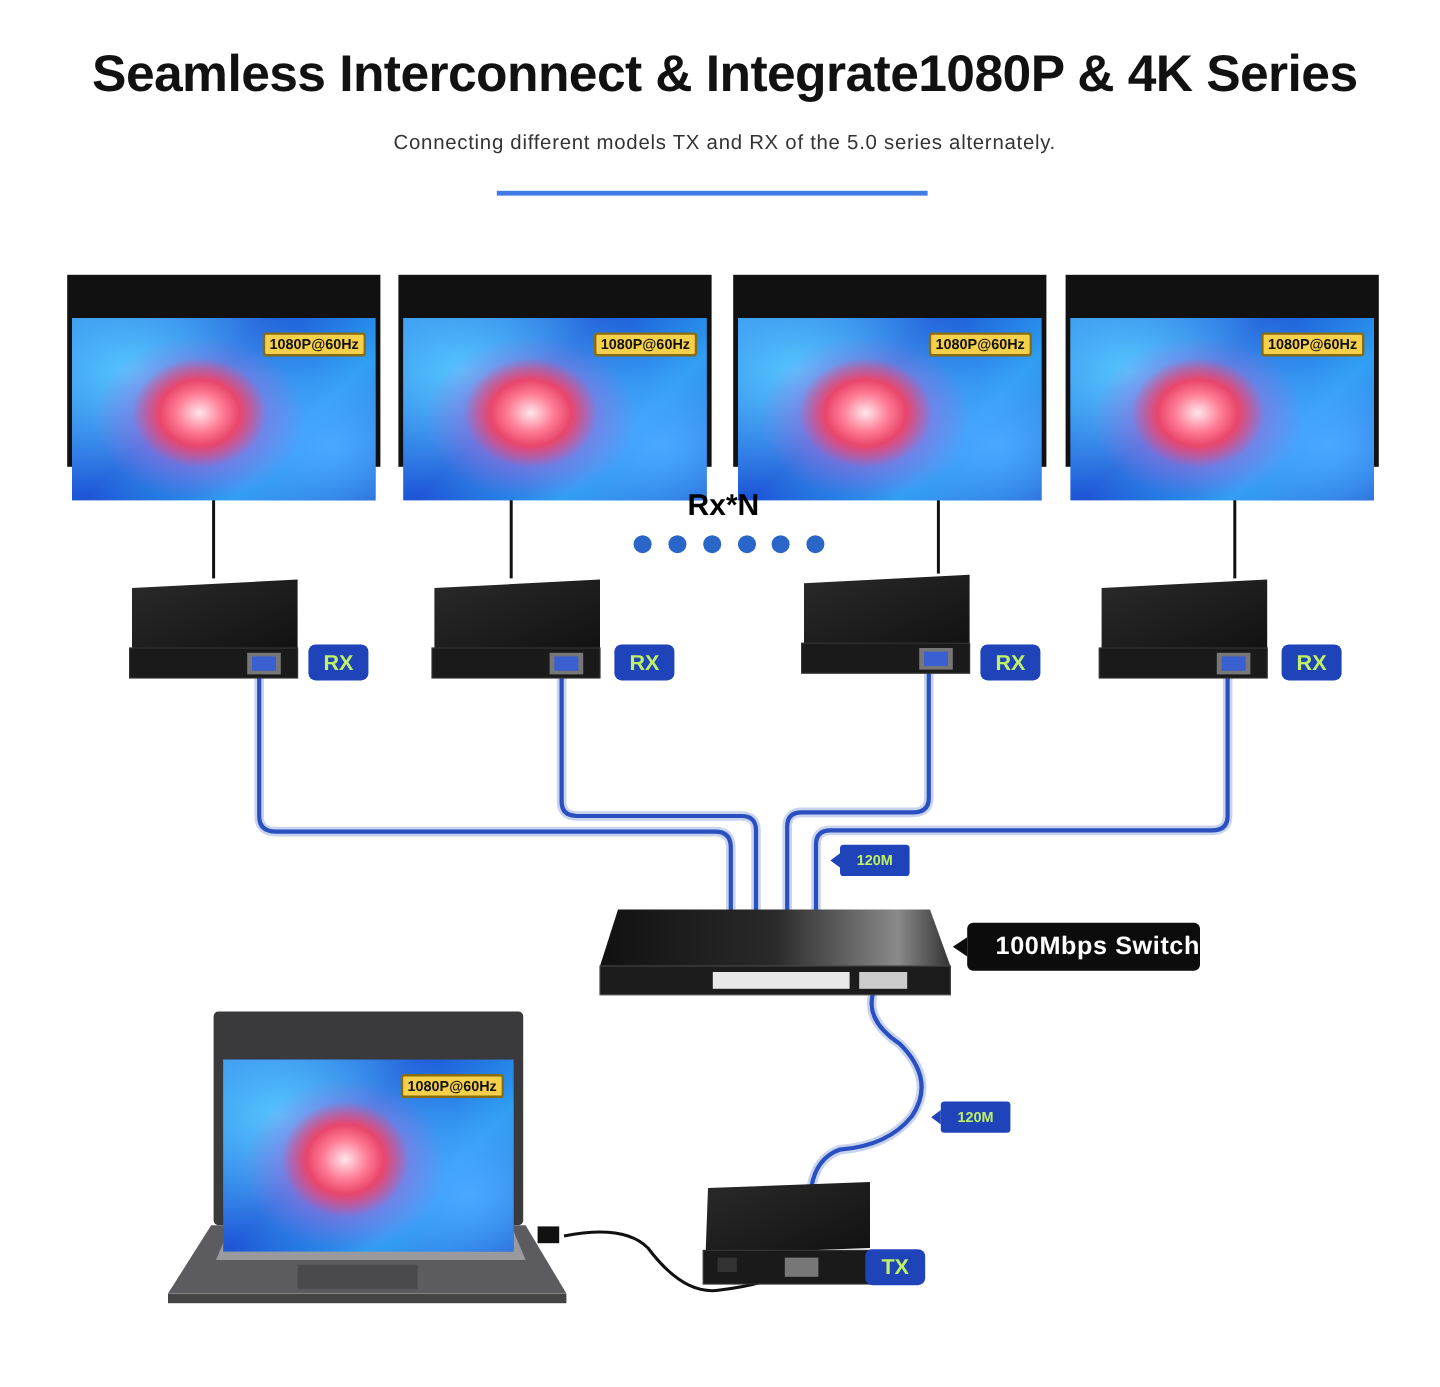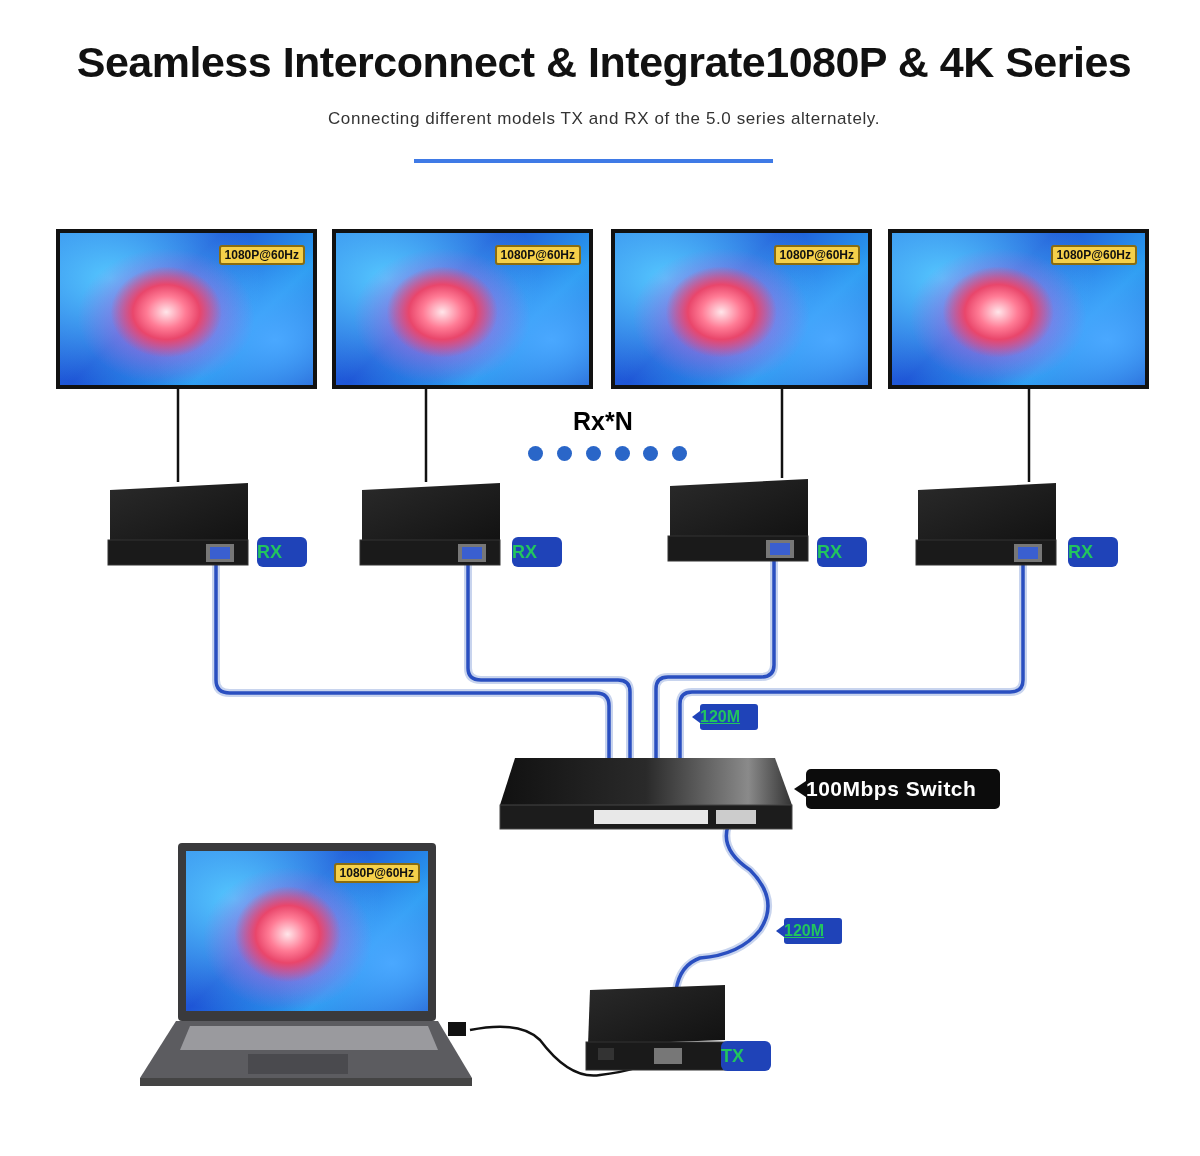--- a/index.html
+++ b/index.html
@@ -8,27 +8,27 @@
   .subtitle{position:absolute;left:0;top:109px;width:1208px;text-align:center;font-size:17px;color:#333;letter-spacing:0.6px;}
   .underline{position:absolute;left:414px;top:159px;width:359px;height:4px;background:#3f7ae6;}
   svg.diagram{position:absolute;left:0;top:0;}
   .monitor{position:absolute;background:#111;padding:4px;box-sizing:border-box;}
   .screen{width:100%;height:100%;position:relative;overflow:hidden;
     background:
       radial-gradient(ellipse 22% 30% at 42% 52%, #ffe6ea 0%, #ff7b95 35%, #e9466b 60%, rgba(200,60,140,0) 100%),
       radial-gradient(ellipse 35% 45% at 42% 55%, #c05ad6 0%, rgba(120,60,220,0) 100%),
       radial-gradient(ellipse 60% 70% at 20% 30%, #55c7ff 0%, rgba(40,120,230,0) 100%),
       radial-gradient(ellipse 50% 60% at 85% 70%, #4aa8ff 0%, rgba(40,80,220,0) 100%),
-      linear-gradient(135deg,#2f7fe8 0%,#1e55d6 40%,#2a9df0 70%,#1b4fc6 100%);}
+      linear-gradient(135deg,#2f7fe8 0%,#1e55d6 40%,#2a9df0 70%,#1b4fc6 100%); margin-top: 32px;}
   .badge{position:absolute;right:8px;top:12px;background:#f5d04a;border:2px solid #8a6c10;border-radius:3px;padding:1px 4px;font-size:12px;font-weight:bold;color:#111;}
-  .tag{position:absolute;background:#1f43b8;color:#22c55e;font-weight:bold;border-radius:6px;}
+  .tag{position:absolute;background:#1f43b8;color:#bef264;font-weight:bold;border-radius:6px;text-align:center;}
   .tag.rx{width:50px;height:30px;line-height:30px;font-size:18px;}
-  .tag.m{width:58px;height:26px;line-height:26px;font-size:16px;border-radius:3px;text-decoration:underline;}
+  .tag.m{width:58px;height:26px;line-height:26px;font-size:12px;border-radius:3px;}
   .tag.m:before{content:"";position:absolute;left:-8px;top:7px;border-right:8px solid #1f43b8;border-top:6px solid transparent;border-bottom:6px solid transparent;}
-  .switch-tag{position:absolute;left:806px;top:769px;width:194px;height:40px;line-height:40px;background:#0c0c0c;color:#fff;font-weight:bold;font-size:21px;border-radius:5px;text-align:left;letter-spacing:0.5px;}
+  .switch-tag{position:absolute;left:806px;top:769px;width:194px;height:40px;line-height:40px;background:#0c0c0c;color:#fff;font-weight:bold;font-size:21px;border-radius:5px;text-align:right;letter-spacing:0.5px;}
   .switch-tag:before{content:"";position:absolute;left:-12px;top:12px;border-right:12px solid #0c0c0c;border-top:8px solid transparent;border-bottom:8px solid transparent;}
   .rxn{position:absolute;left:573px;top:407px;font-size:25px;font-weight:bold;color:#000000;}
   .dot{position:absolute;top:446px;width:15px;height:15px;border-radius:50%;background:#2a66c8;}
 </style>
 </head>
 <body>
 
 <div class="title">Seamless Interconnect &amp; Integrate1080P &amp; 4K Series</div>
 <div class="subtitle">Connecting different models TX and RX of the 5.0 series alternately.</div>
 <div class="underline"></div>

